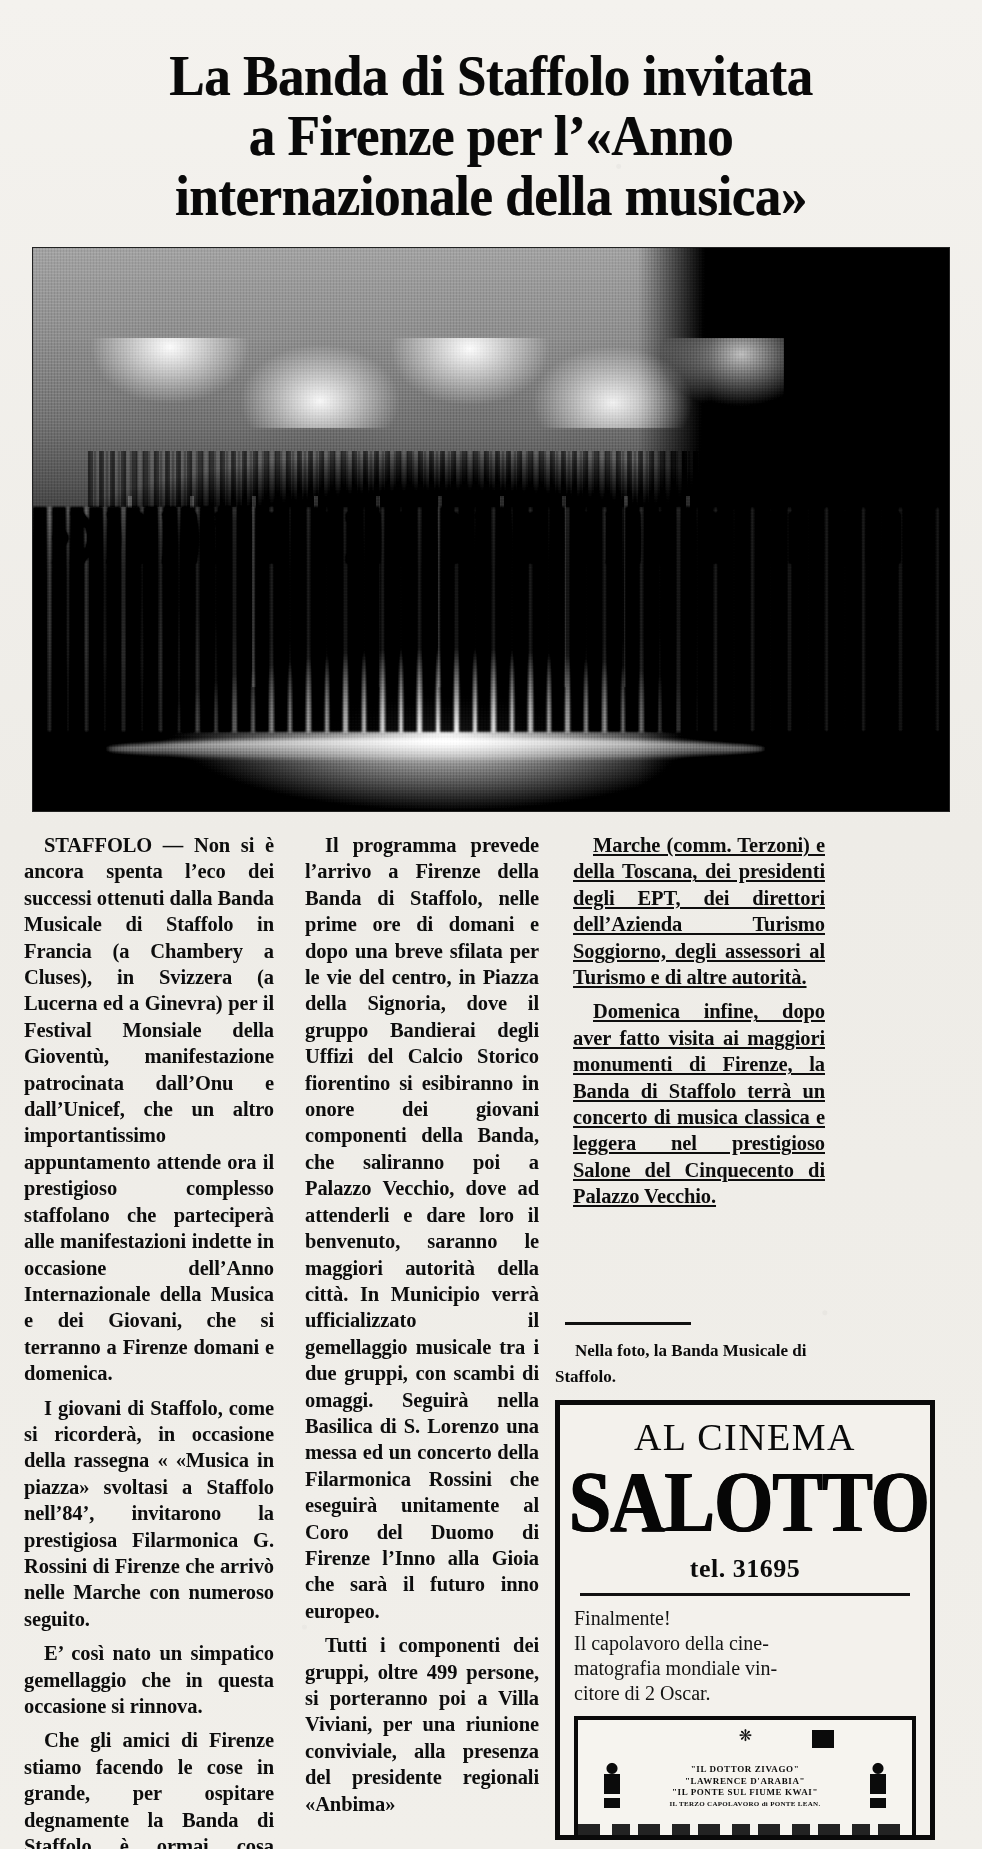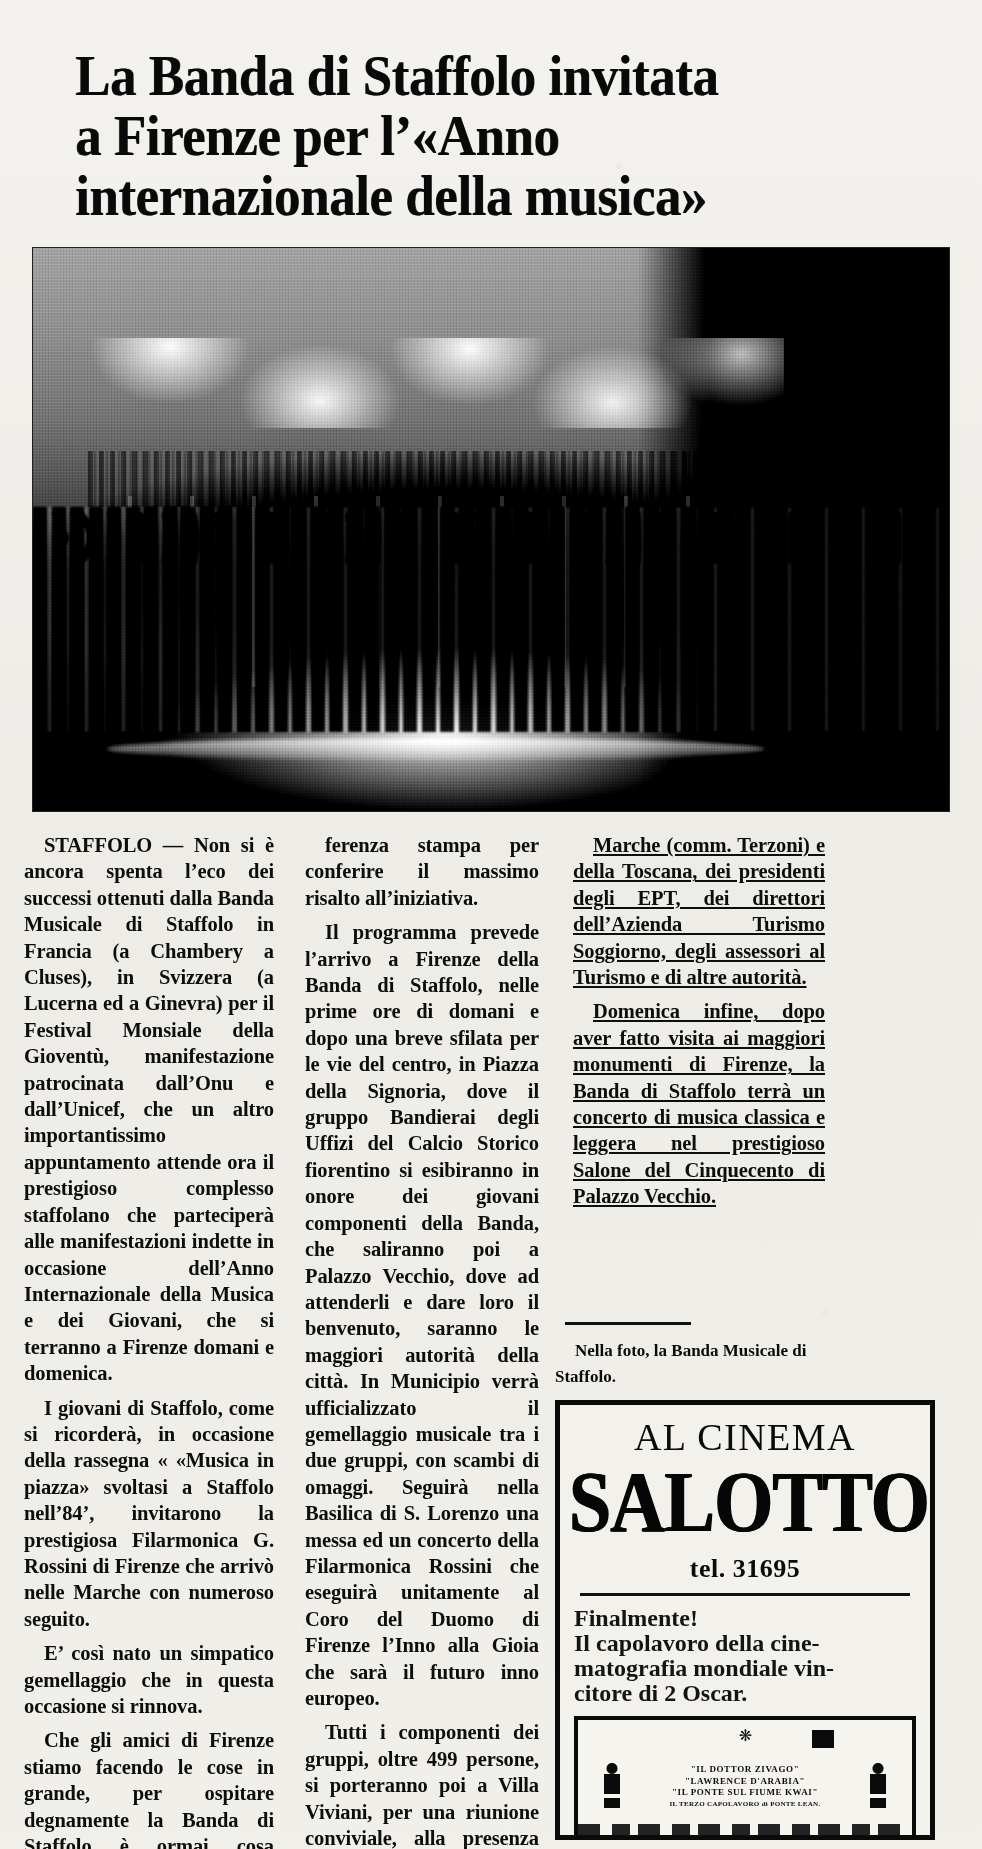--- a/index.html
+++ b/index.html
@@ -20,23 +20,24 @@
       radial-gradient(circle at 12% 22%, rgba(0,0,0,0.035) 0 2px, transparent 3px),
       radial-gradient(circle at 63% 9%, rgba(0,0,0,0.03) 0 2px, transparent 3px),
       radial-gradient(circle at 84% 71%, rgba(0,0,0,0.03) 0 2px, transparent 3px),
       radial-gradient(circle at 31% 88%, rgba(0,0,0,0.025) 0 2px, transparent 3px),
       linear-gradient(180deg, #f4f2ee 0%, #eeece7 45%, #f1efea 100%);
   }
 
   
   .headline {
     position: absolute;
-    left: 43px;
+    left: 32px;
     top: 46px;
     width: 918px;
+    text-align: center;
   }
   .headline .hl {
     display: block;
     font-family: "Liberation Serif", "DejaVu Serif", serif;
     font-weight: 700;
     font-size: 56px;
     line-height: 60px;
     letter-spacing: -0.5px;
     color: #090909;
     transform: scaleX(0.93);
@@ -247,23 +248,23 @@
     font-weight: 700;
     letter-spacing: 0.5px;
     margin-top: 2px;
   }
   .ad .hr {
     height: 3px;
     background: #111;
     margin: 10px 6px 10px;
   }
   .ad .blurb {
-    font-size: 24px;
+    font-size: 20px;
     line-height: 25px;
-    font-weight: 700;
+    font-weight: 400;
     font-family: "Liberation Serif", "DejaVu Serif", serif;
     color: #141414;
   }
   .ad .blurb .ln { display: block; }
 
   .poster {
     margin-top: 10px;
     border: 4px solid #0a0a0a;
     background: #f6f4ef;
     height: 120px;
@@ -348,21 +349,20 @@
   <div class="body-area">
 
     <div class="col col1">
       <p class="first clip">STAFFOLO — Non si è ancora spenta l’eco dei successi ottenuti dalla Banda Musicale di Staffolo in Francia (a Chambery a Cluses), in Svizzera (a Lucerna ed a Ginevra) per il Festival Monsiale della Gioventù, manifestazione patrocinata dall’Onu e dall’Unicef, che un altro importantissimo appuntamento attende ora il prestigioso complesso staffolano che parteciperà alle manifestazioni indette in occasione dell’Anno Internazionale della Musica e dei Giovani, che si terranno a Firenze domani e domenica.</p>
       <p class="clip">I giovani di Staffolo, come si ricorderà, in occasione della rassegna « «Musica in piazza» svoltasi a Staffolo nell’84’, invitarono la prestigiosa Filarmonica G. Rossini di Firenze che arrivò nelle Marche con numeroso seguito.</p>
       <p class="clip">E’ così nato un simpatico gemellaggio che in questa occasione si rinnova.</p>
       <p class="clip">Che gli amici di Firenze stiamo facendo le cose in grande, per ospitare degnamente la Banda di Staffolo è ormai cosa accertata; è stata addirittura indetta una con-</p>
     </div>
 
     <div class="col col2">
-      <p class="first">ferenza stampa per conferire il massimo risalto all’iniziativa.</p>
       <p>Il programma prevede l’arrivo a Firenze della Banda di Staffolo, nelle prime ore di domani e dopo una breve sfilata per le vie del centro, in Piazza della Signoria, dove il gruppo Bandierai degli Uffizi del Calcio Storico fiorentino si esibiranno in onore dei giovani componenti della Banda, che saliranno poi a Palazzo Vecchio, dove ad attenderli e dare loro il benvenuto, saranno le maggiori autorità della città. In Municipio verrà ufficializzato il gemellaggio musicale tra i due gruppi, con scambi di omaggi. Seguirà nella Basilica di S. Lorenzo una messa ed un concerto della Filarmonica Rossini che eseguirà unitamente al Coro del Duomo di Firenze l’Inno alla Gioia che sarà il futuro inno europeo.</p>
       <p>Tutti i componenti dei gruppi, oltre 499 persone, si porteranno poi a Villa Viviani, per una riunione conviviale, alla presenza del presidente regionali «Anbima»</p>
     </div>
 
     <div class="col col3">
       <p class="first">Marche (comm. Terzoni) e della Toscana, dei presidenti degli EPT, dei direttori dell’Azienda Turismo Soggiorno, degli assessori al Turismo e di altre autorità.</p>
       <p>Domenica infine, dopo aver fatto visita ai maggiori monumenti di Firenze, la Banda di Staffolo terrà un concerto di musica classica e leggera nel prestigioso Salone del Cinquecento di Palazzo Vecchio.</p>
     </div>
 
   </div>

